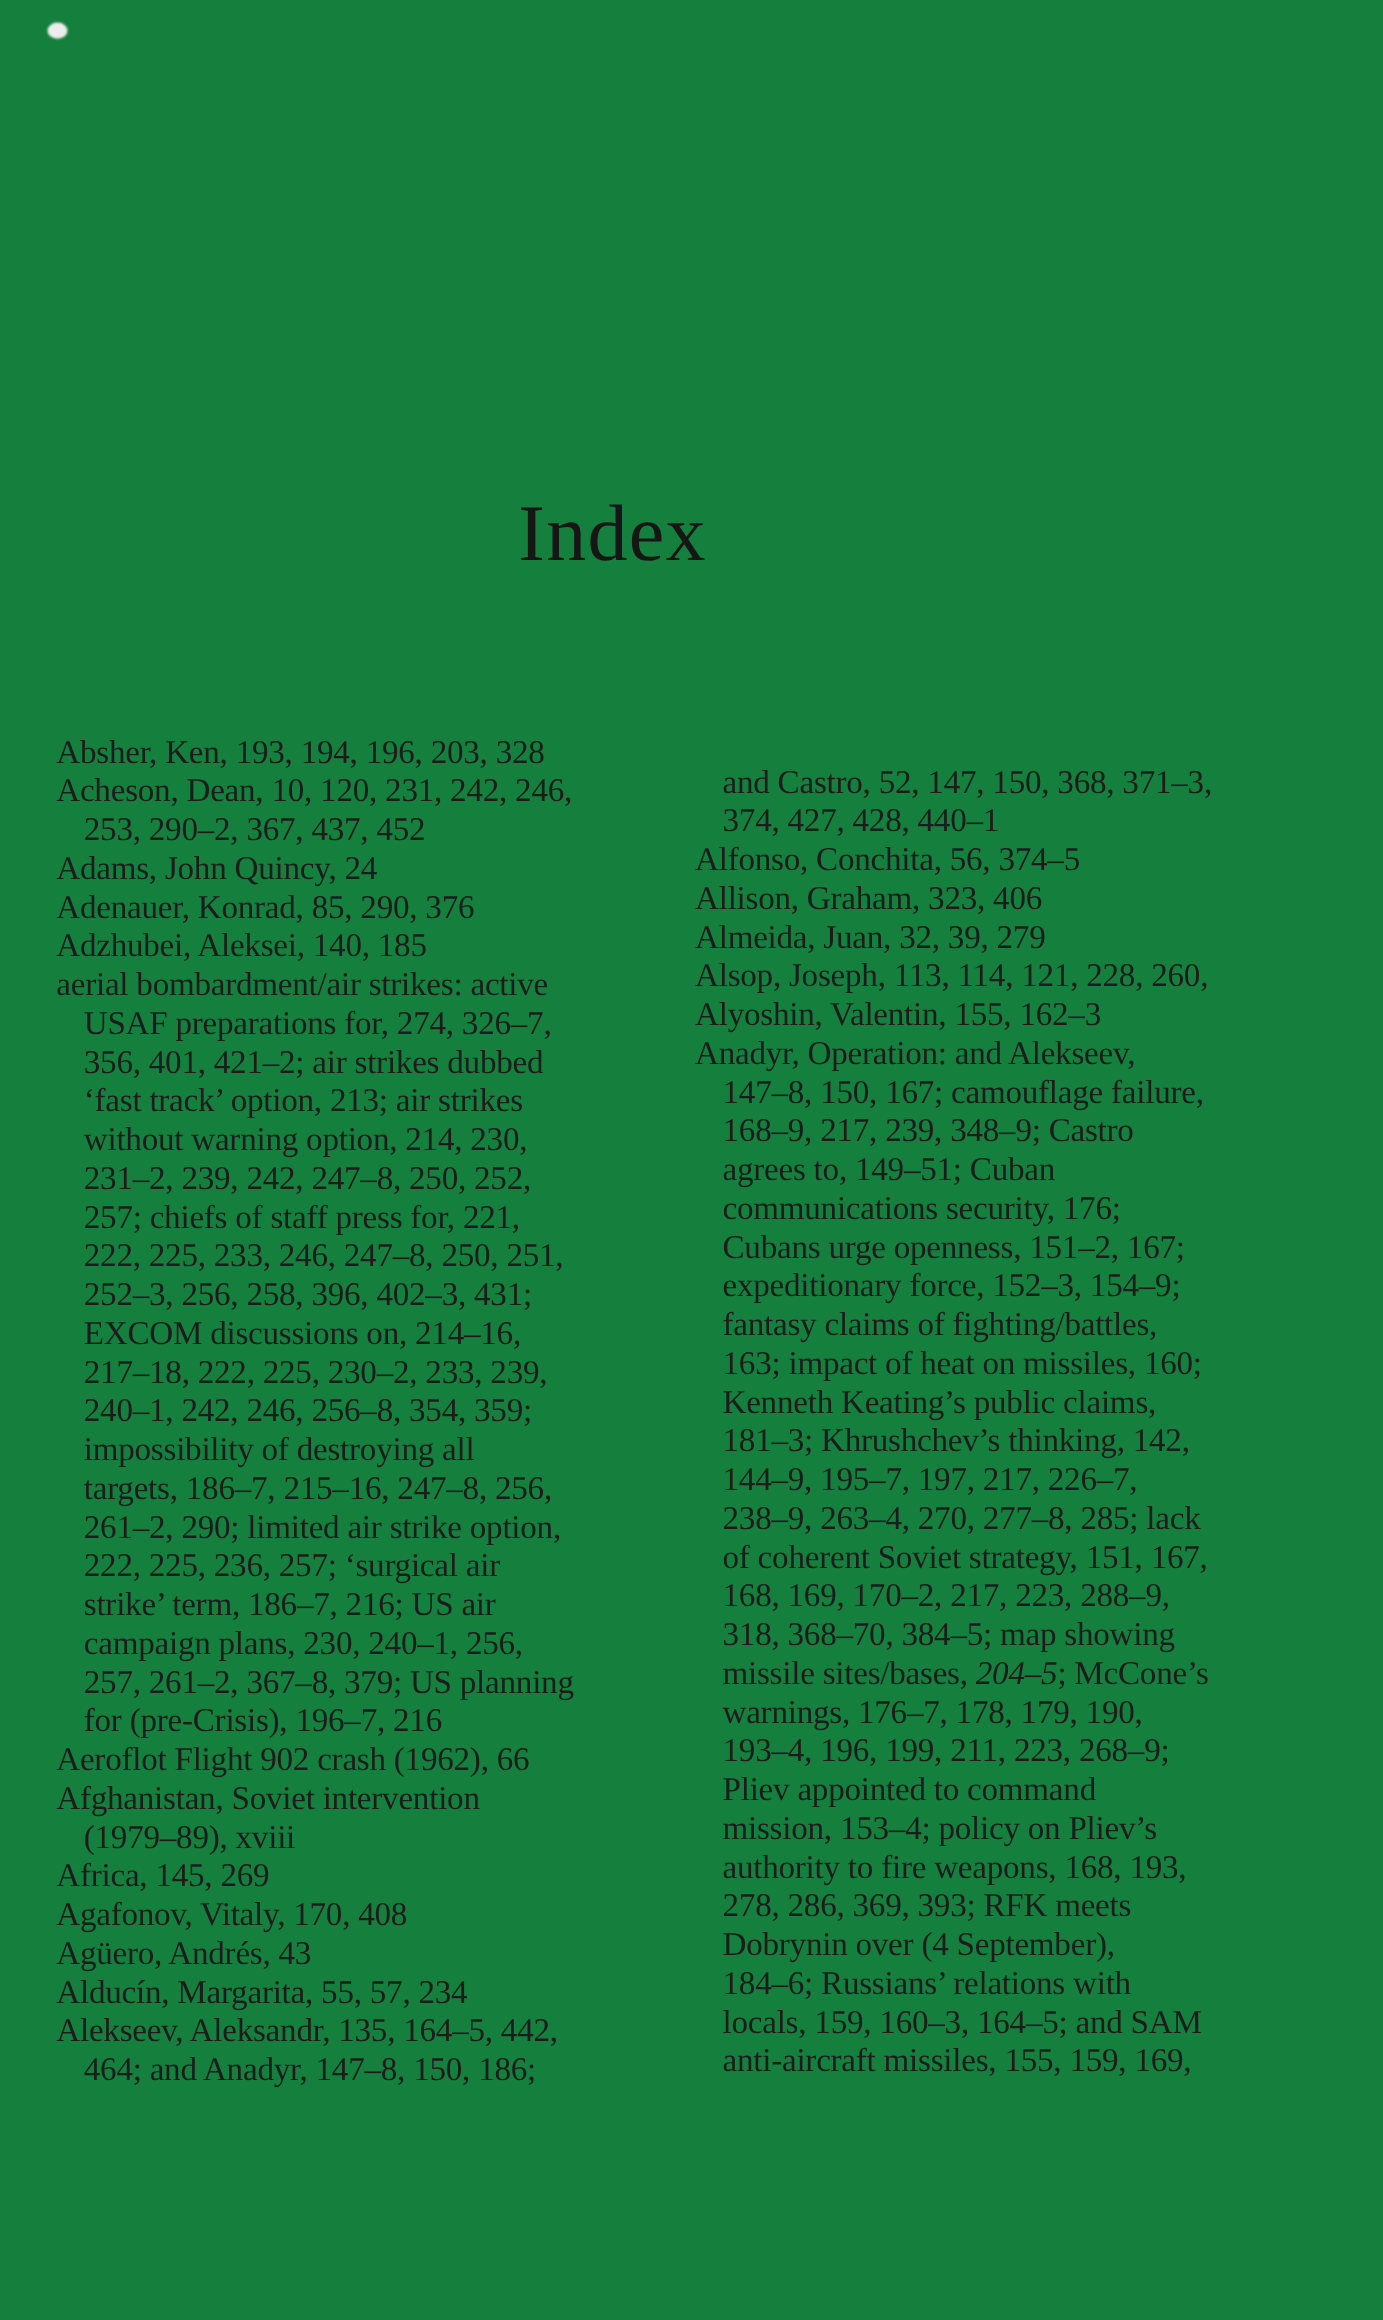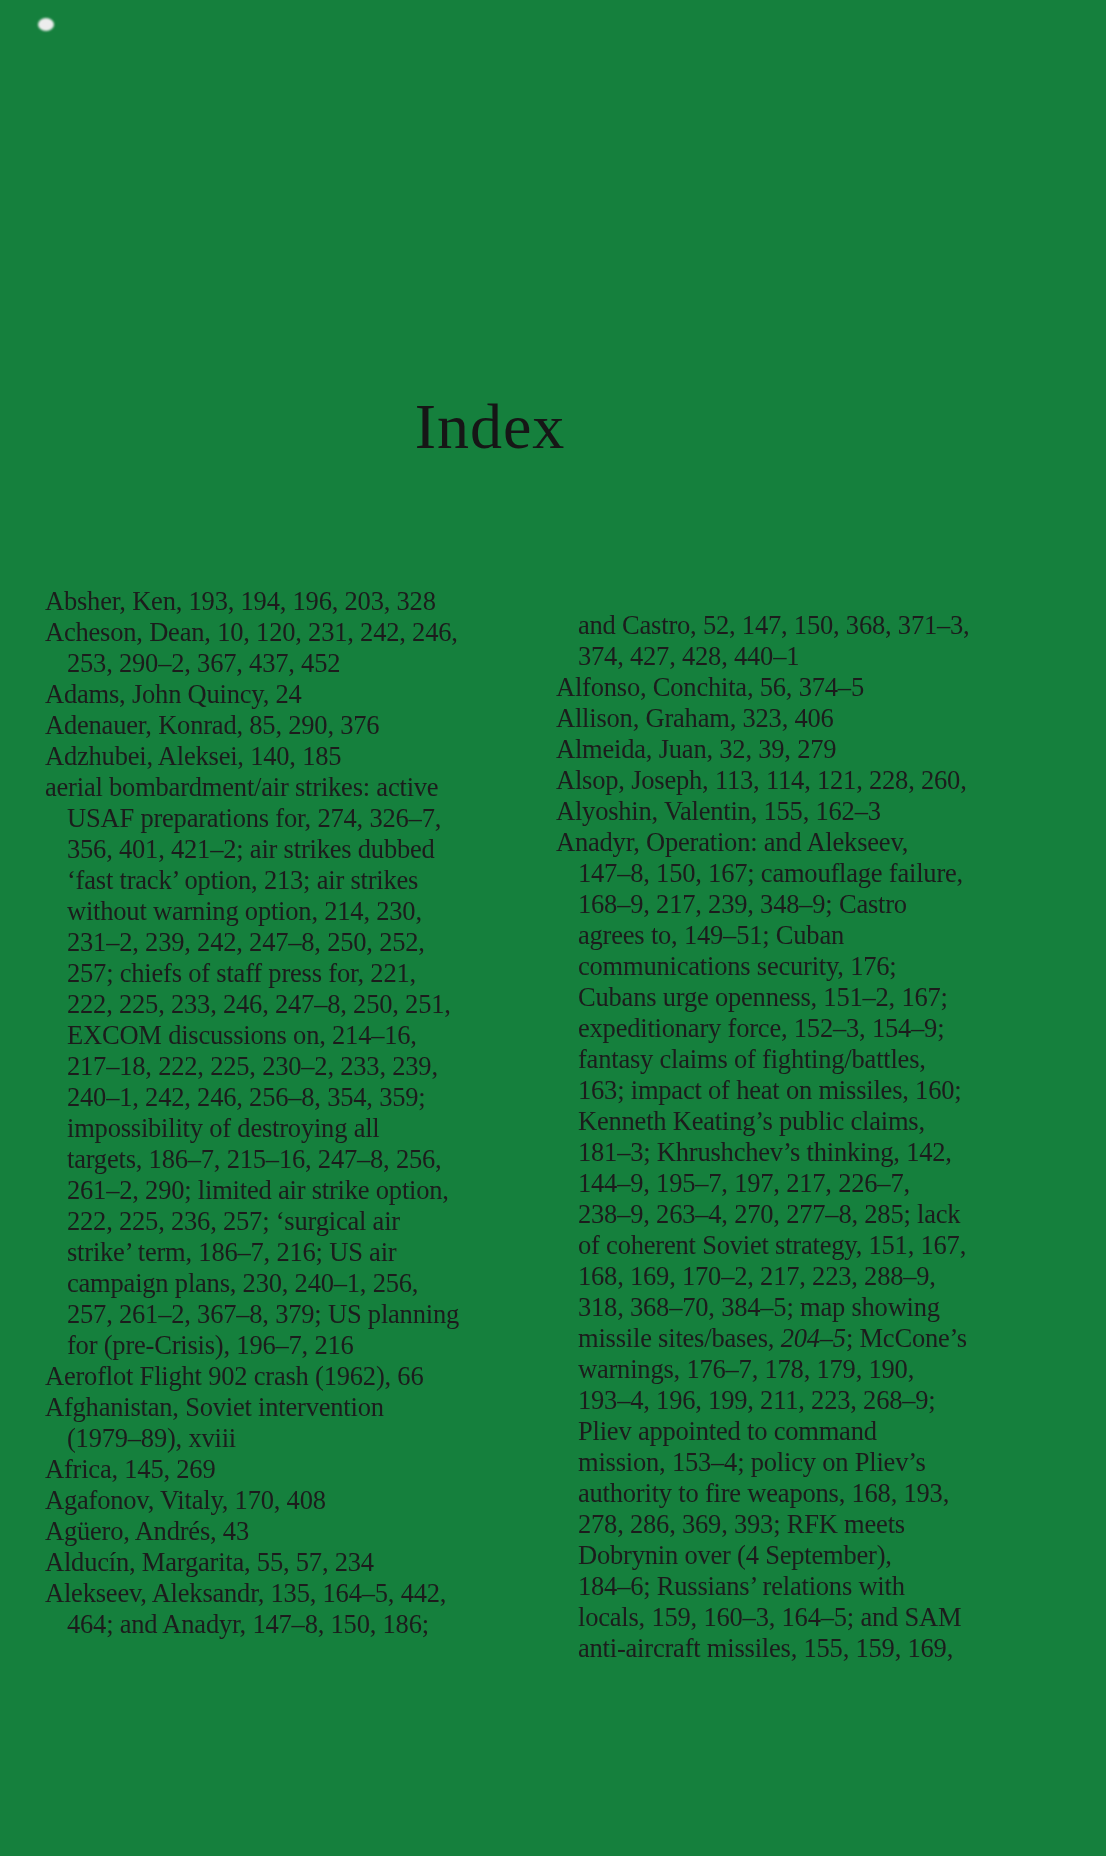--- a/index.html
+++ b/index.html
@@ -72,20 +72,21 @@
         <div class="line"><span>Adenauer, Konrad, 85, 290, 376</span></div>
         <div class="line"><span>Adzhubei, Aleksei, 140, 185</span></div>
         <div class="line"><span>aerial bombardment/air strikes: active</span></div>
         <div class="line ind"><span>USAF preparations for, 274, 326–7,</span></div>
         <div class="line ind"><span>356, 401, 421–2; air strikes dubbed</span></div>
         <div class="line ind"><span>‘fast track’ option, 213; air strikes</span></div>
         <div class="line ind"><span>without warning option, 214, 230,</span></div>
         <div class="line ind"><span>231–2, 239, 242, 247–8, 250, 252,</span></div>
         <div class="line ind"><span>257; chiefs of staff press for, 221,</span></div>
         <div class="line ind"><span>222, 225, 233, 246, 247–8, 250, 251,</span></div>
+        <div class="line ind"><span>252–3, 256, 258, 396, 402–3, 431;</span></div>
         <div class="line ind"><span>EXCOM discussions on, 214–16,</span></div>
         <div class="line ind"><span>217–18, 222, 225, 230–2, 233, 239,</span></div>
         <div class="line ind"><span>240–1, 242, 246, 256–8, 354, 359;</span></div>
         <div class="line ind"><span>impossibility of destroying all</span></div>
         <div class="line ind"><span>targets, 186–7, 215–16, 247–8, 256,</span></div>
         <div class="line ind"><span>261–2, 290; limited air strike option,</span></div>
         <div class="line ind"><span>222, 225, 236, 257; ‘surgical air</span></div>
         <div class="line ind"><span>strike’ term, 186–7, 216; US air</span></div>
         <div class="line ind"><span>campaign plans, 230, 240–1, 256,</span></div>
         <div class="line ind"><span>257, 261–2, 367–8, 379; US planning</span></div>

